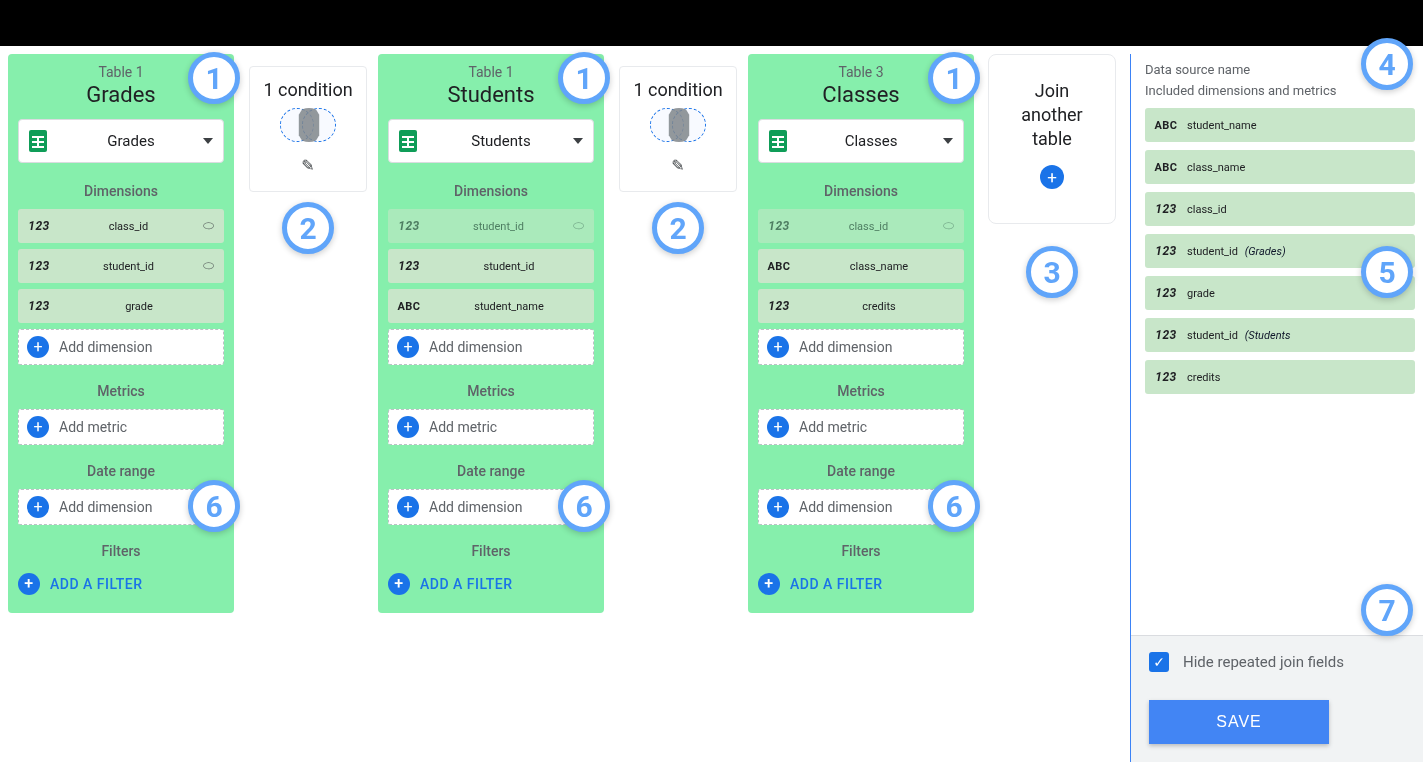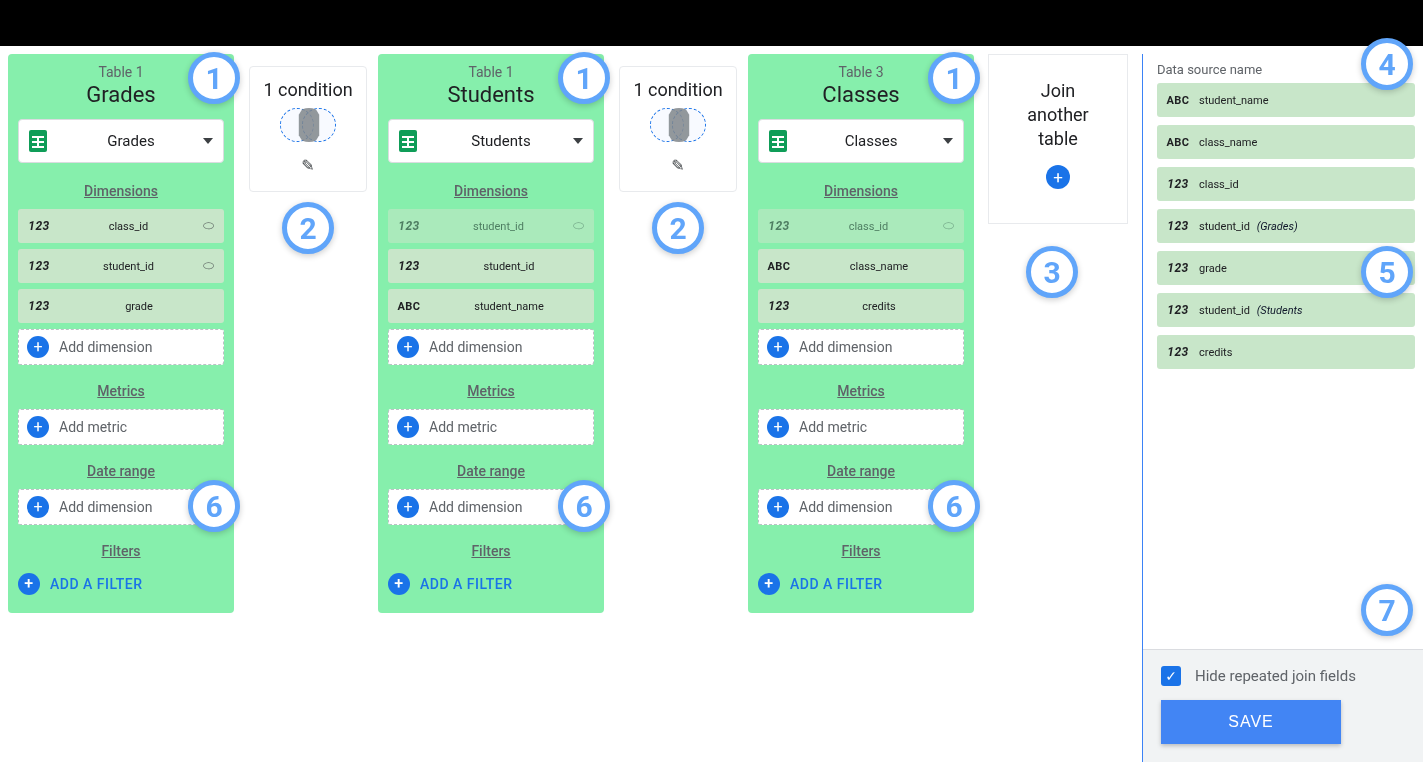--- a/index.html
+++ b/index.html
@@ -73,21 +73,20 @@
     width: 0; height: 0;
     border-left: 5px solid transparent;
     border-right: 5px solid transparent;
     border-top: 6px solid #3c4043;
   }
   .sec-label {
     color: #5f6368;
     font-size: 14px;
     font-weight: 500;
     margin: 0 0 10px 0;
-    text-decoration: underline;
   }
   .field-chip {
     display: flex;
     align-items: center;
     height: 34px;
     border-radius: 3px;
     overflow: hidden;
     margin-bottom: 6px;
     background: #c8e6c9;
   }
@@ -189,23 +188,23 @@
     clip-path: polygon(32% 0, 68% 0, 80% 20%, 80% 80%, 68% 100%, 32% 100%, 20% 80%, 20% 20%);
     opacity: 0.85;
   }
   .pencil {
     font-size: 16px;
     color: #3c4043;
     cursor: pointer;
   }
 
   .join-another {
-    width: 140px;
+    width: 128px;
     border: 1px solid #e8eaed;
-    border-radius: 0;
+    border-radius: 8px;
     padding: 24px 8px 18px 8px;
     margin-right: 4px;
     text-align: center;
     position: relative;
     height: 170px;
   }
   .join-another .ja-text {
     font-size: 18px;
     line-height: 24px;
     margin-bottom: 14px;
@@ -266,20 +265,21 @@
   .cb-label { color: #5f6368; font-size: 15px; line-height: 20px; }
   .save-btn {
     background: #4285f4;
     color: #fff;
     border: none;
     width: 180px; height: 44px;
     font-size: 16px; letter-spacing: 1px;
     font-weight: 500;
     box-shadow: 0 2px 4px rgba(60,64,67,.3);
     cursor: pointer;
+    margin-top: 14px;
   }
 
   
   .callout {
     position: absolute;
     width: 52px; height: 52px;
     border: 5px solid #60a5fa;
     border-radius: 50%;
     background: #fff;
     display: flex; align-items: center; justify-content: center;
@@ -479,20 +479,21 @@
         <span>another</span><br>
         <span>table</span>
       </div>
       <div class="plus-circle">+</div>
     </div>
     <div class="callout" style="top:192px;left:38px">3</div>
   </div>
 
   <div class="right-panel">
     <div class="rp-label">Data source name</div>
+    <div class="rp-label" style="margin-bottom:10px">Included dimensions and metrics</div>
 
     <div class="rp-field">
       <div class="ftype">ABC</div>
       <div class="fname">student_name</div>
     </div>
     <div class="rp-field">
       <div class="ftype">ABC</div>
       <div class="fname">class_name</div>
     </div>
     <div class="rp-field">

